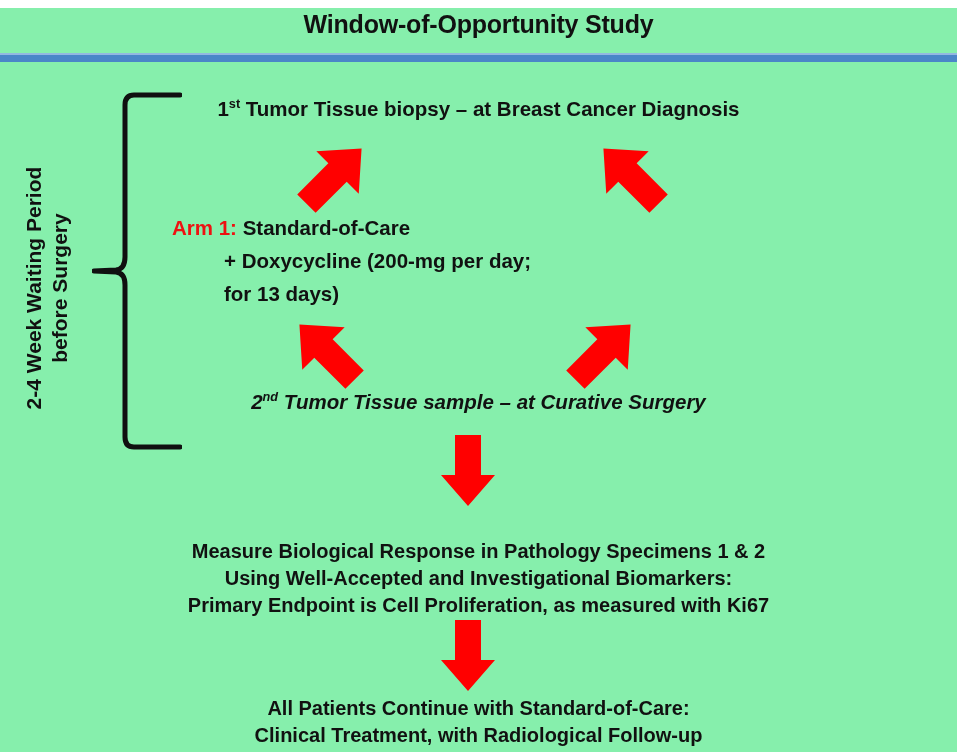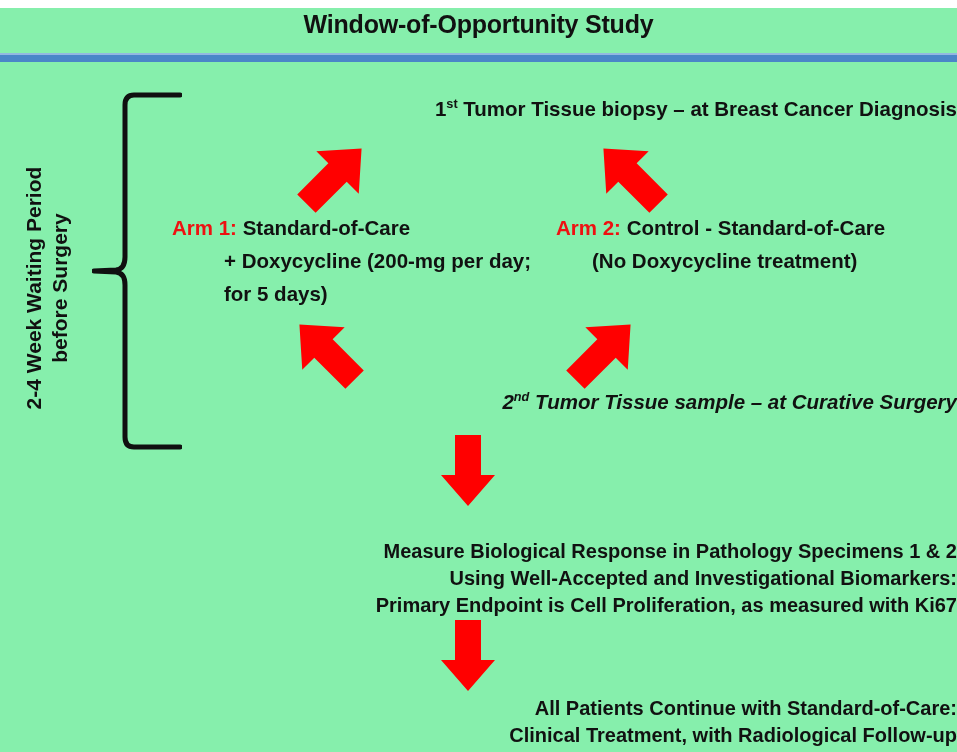--- a/index.html
+++ b/index.html
@@ -74,21 +74,21 @@
   .flow-text {
     position: absolute;
     font-weight: bold;
     color: #111111;
     line-height: 30px;
     white-space: nowrap;
   }
   .centered-block {
     left: 0;
     width: 957px;
-    text-align: right;
+    text-align: center;
   }
   #biopsy-1-text {
     top: 86px;
     font-size: 20.5px;
   }
   #sample-2-text {
     top: 379px;
     font-size: 20.5px;
     font-style: italic;
   }
@@ -190,27 +190,23 @@
 
   <svg class="arrow" id="arrow-to-arm2" width="92" height="82" viewBox="0 0 92 82">
     <g transform="rotate(135 46 41)">
       <polygon points="33,2 59,2 59,46 76,46 46,80 16,46 33,46" fill="#ff0000"></polygon>
     </g>
   </svg>
 
   <div id="arm1-block">
     <div><span class="arm-tag">Arm 1:</span><span> Standard-of-Care</span></div>
     <div class="arm-indent">+ Doxycycline (200-mg per day;</div>
-    <div class="arm-indent">for 5 days)</div>
-  </div>
-
-  <div id="arm2-block">
-    <div><span class="arm-tag">Arm 2:</span><span> Control - Standard-of-Care</span></div>
-    <div class="arm2-indent">(No Doxycycline treatment)</div>
-  </div>
+    <div class="arm-indent">for 13 days)</div>
+  </div>
+
 
   <svg class="arrow" id="arrow-arm1-down" width="92" height="82" viewBox="0 0 92 82">
     <g transform="rotate(135 46 41)">
       <polygon points="33,2 59,2 59,46 76,46 46,80 16,46 33,46" fill="#ff0000"></polygon>
     </g>
   </svg>
 
   <svg class="arrow" id="arrow-arm2-down" width="92" height="82" viewBox="0 0 92 82">
     <g transform="rotate(225 46 41)">
       <polygon points="33,2 59,2 59,46 76,46 46,80 16,46 33,46" fill="#ff0000"></polygon>

